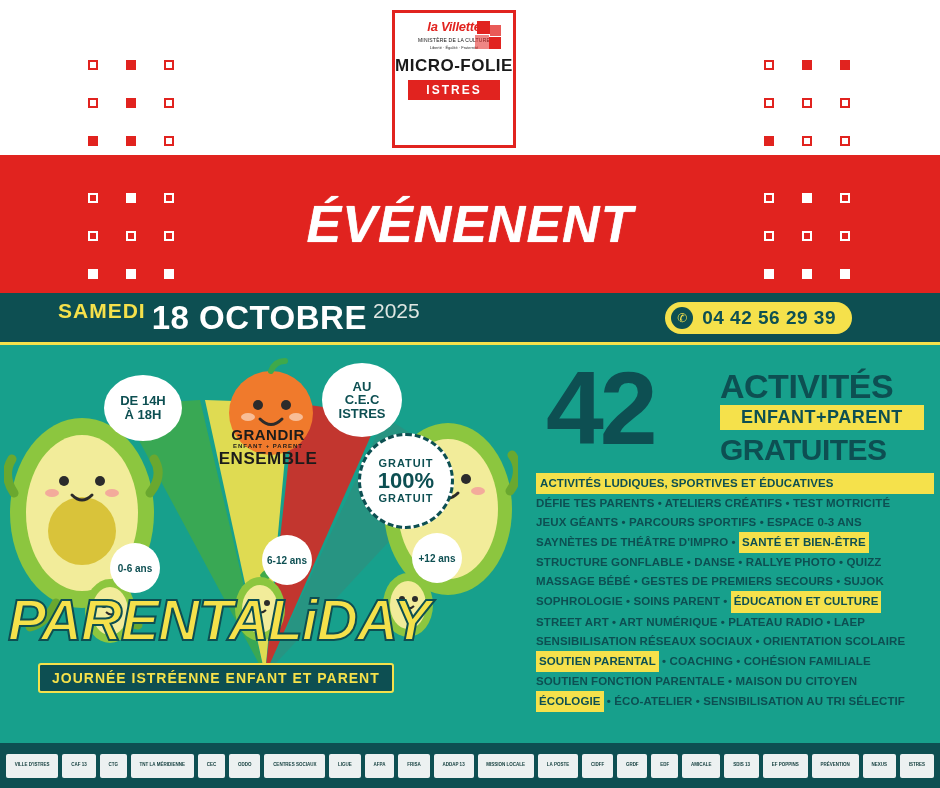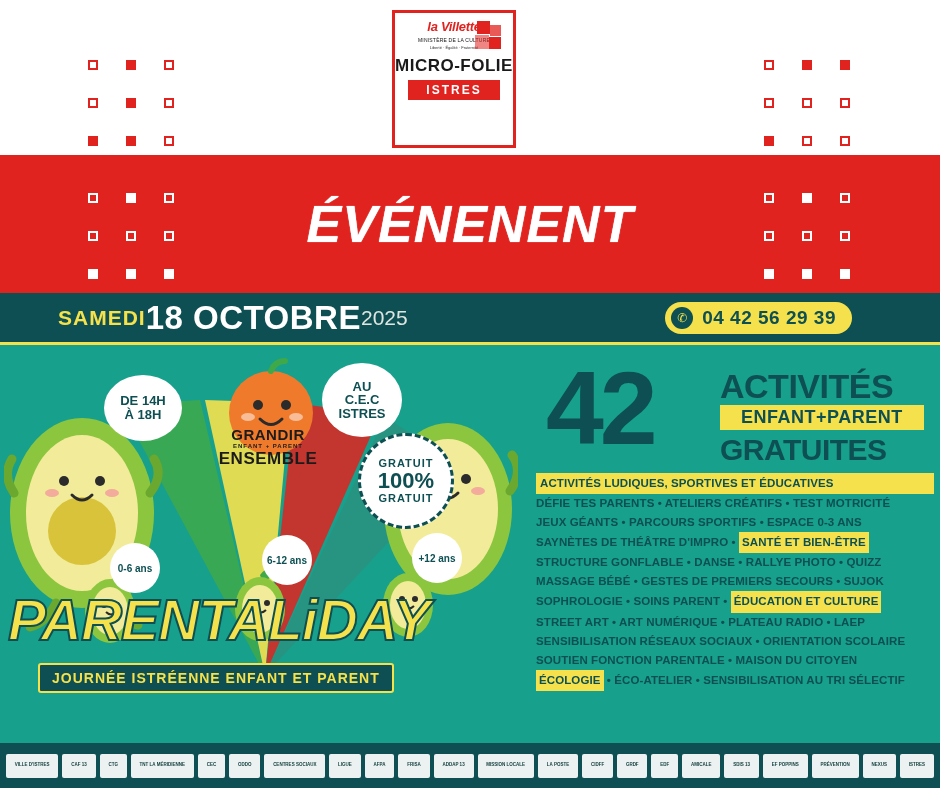--- a/index.html
+++ b/index.html
@@ -101,21 +101,21 @@
   
   .date-band {
     position: relative;
     width: 940px; height: 52px;
     background: #0d4f52;
     display: flex; align-items: center;
     border-bottom: 3px solid #f5e14b;
   }
   .date-line {
     margin-left: 58px;
-    display: flex; align-items: center; gap: 0;
+    display: flex; align-items: flex-start; gap: 6px;
     color: #f5e14b;
   }
   .d-samedi { font-size: 21px; font-weight: bold; letter-spacing: 1px; }
   .d-day { font-size: 33px; font-weight: bold; color: #ffffff; letter-spacing: 0.5px; }
   .d-year { font-size: 21px; font-weight: normal; color: #dfe6e2; }
   .phone-pill {
     position: absolute;
     right: 88px; top: 9px;
     height: 32px;
     background: #f5e14b;
@@ -563,20 +563,23 @@
         <span class="hl">SANTÉ ET BIEN-ÊTRE</span>
       </div>
       <div class="row">STRUCTURE GONFLABLE  •  DANSE  •  RALLYE PHOTO  •  QUIZZ</div>
       <div class="row">MASSAGE BÉBÉ  •  GESTES DE PREMIERS SECOURS  •  SUJOK</div>
       <div class="row">
         <span>SOPHROLOGIE  •  SOINS PARENT  •</span>
         <span class="hl">ÉDUCATION ET CULTURE</span>
       </div>
       <div class="row">STREET ART  •  ART NUMÉRIQUE  •  PLATEAU RADIO  •  LAEP</div>
       <div class="row">SENSIBILISATION RÉSEAUX SOCIAUX  •  ORIENTATION SCOLAIRE</div>
+      <div class="row">
+        <span class="hl">SOUTIEN PARENTAL</span><span>  •  COACHING  •  COHÉSION FAMILIALE</span>
+      </div>
       <div class="row">SOUTIEN FONCTION PARENTALE  •  MAISON DU CITOYEN</div>
       <div class="row">
         <span class="hl">ÉCOLOGIE</span><span>  •  ÉCO-ATELIER  •  SENSIBILISATION AU TRI SÉLECTIF</span>
       </div>
     </div>
   </div>
 </div>
 
 <div class="footer">
   <div class="plogo">VILLE D'ISTRES</div>

